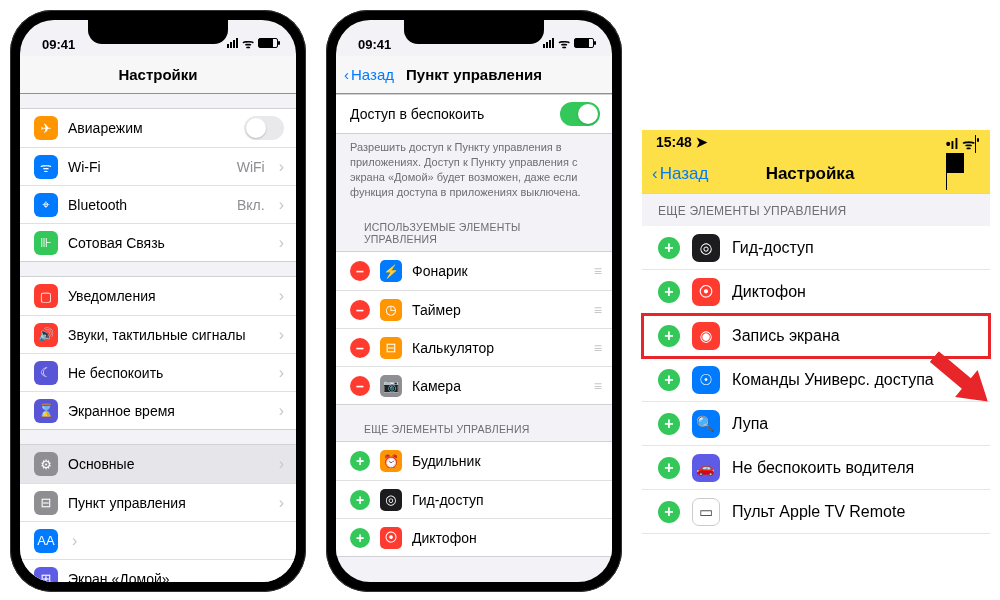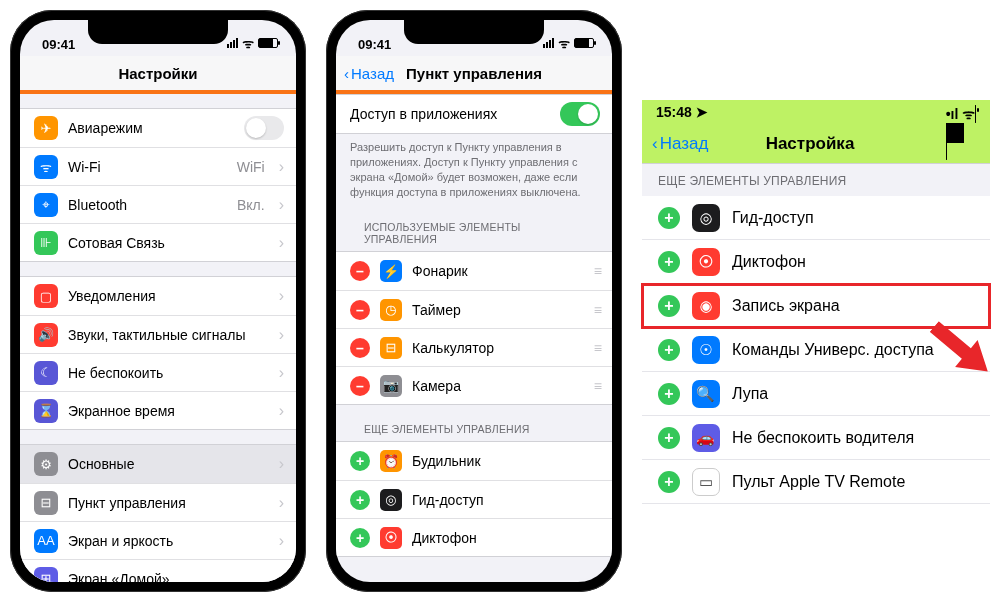--- a/index.html
+++ b/index.html
@@ -50,21 +50,21 @@
   .sig { display:inline-flex; gap:1px; align-items:flex-end; }
   .sig i { width:2px; background:#000; display:inline-block; }
   .sig i:nth-child(1){height:4px} .sig i:nth-child(2){height:6px}
   .sig i:nth-child(3){height:8px} .sig i:nth-child(4){height:10px}
   .batt { width:20px; height:10px; border:1px solid #000; border-radius:2px; position:relative; }
   .batt::after { content:""; position:absolute; right:-3px; top:2px; width:2px; height:4px; background:#000; border-radius:1px;}
   .batt i { display:block; height:100%; width:80%; background:#000; }
   .nav {
     height: 38px;
     background: #f7f7f8;
-    border-bottom: 4px solid #f97316;
+    border-bottom: 1px solid #f97316;
     display: flex; align-items: center;
     position: relative;
     padding: 0 8px;
   }
   .nav .title { position:absolute; left:0; right:0; text-align:center; font-size:15px; font-weight:600; }
   .nav .back { color:#007aff; font-size:15px; display:flex; align-items:center; gap:2px; z-index:1;}
   .content { height: calc(100% - 74px); overflow: hidden; font-size: 14px; }
   .group { margin-top: 14px; }
   .group-header {
     font-size: 10.5px; color: #6d6d72; text-transform: uppercase;
@@ -95,23 +95,23 @@
   .toggle.on { background:#34c759; }
   .toggle.on::after { left:auto; right:2px; }
   .circ-btn { width:20px; height:20px; border-radius:50%; display:flex; align-items:center; justify-content:center; color:#fff; font-size:14px; font-weight:700; flex-shrink:0;}
   .circ-btn.minus { background:#ff3b30; }
   .circ-btn.plus  { background:#34c759; }
   .drag { color:#c7c7cc; font-size:14px; letter-spacing:-2px;}
   
   .panel3 {
     width: 348px;
     border: none;
-    background:#bef264;
-    position: relative;
-    margin-top: 90px;
+    background:#fde047;
+    position: relative;
+    margin-top: 120px;
     flex-shrink: 0;
   }
   .p3-status { height:24px; display:flex; justify-content:space-between; padding:4px 14px 0; font-size:14px; font-weight:600;}
   .p3-nav { height:40px; position:relative; display:flex; align-items:center; padding:0 10px; border-bottom:0.5px solid #d1d1d6;}
   .p3-nav .title { position:absolute; left:0; right:12px; text-align:center; font-size:17px; font-weight:600;}
   .p3-nav .back { color:#007aff; font-size:17px; z-index:1; display:flex; align-items:center; gap:2px;}
   .p3 .group-header { font-size:12px; padding:10px 16px 8px; background:#f2f2f7;}
   .p3-row {
     min-height:44px; display:flex; align-items:center; gap:12px;
     padding:0 16px; border-bottom:0.5px solid #e5e5ea; background:#fff;
@@ -218,21 +218,20 @@
     <span class="label">Основные</span>
     <span class="chev">›</span>
               </div>
               <div class="row">
     <span class="app-ic bg-gray ">⊟</span>
     <span class="label">Пункт управления</span>
     <span class="chev">›</span>
               </div>
               <div class="row">
     <span class="app-ic bg-blue ">AA</span>
-    <span class="label">Экран и яркость</span>
     <span class="chev">›</span>
               </div>
               <div class="row">
     <span class="app-ic bg-indigo ">⊞</span>
     <span class="label">Экран «Домой»</span>
     <span class="chev">›</span>
               </div>
             </div>
           </div>
       </div>
@@ -260,21 +259,21 @@
       <div class="nav">
         <span class="back">
           <span>‹</span>
           <span>Назад</span>
         </span>
         <div class="title">Пункт управления</div>
       </div>
       <div class="content">
         <div class="rows" style="border-top:.5px solid #d1d1d6;border-bottom:.5px solid #d1d1d6">
           <div class="row">
-            <span class="label">Доступ в приложениях</span>
+            <span class="label">Доступ в беспокоить</span>
             <span class="toggle on"></span>
           </div>
         </div>
         <div class="hint">Разрешить доступ к Пункту управления в приложениях. Доступ к Пункту управления с экрана «Домой» будет возможен, даже если функция доступа в приложениях выключена.</div>
         <div class="group">
           <div class="group-header">ИСПОЛЬЗУЕМЫЕ ЭЛЕМЕНТЫ УПРАВЛЕНИЯ</div>
           <div class="rows" id="p2used">
   <div class="row">
     <span class="circ-btn minus">–</span>
     <span class="app-ic bg-blue sm">⚡</span>

